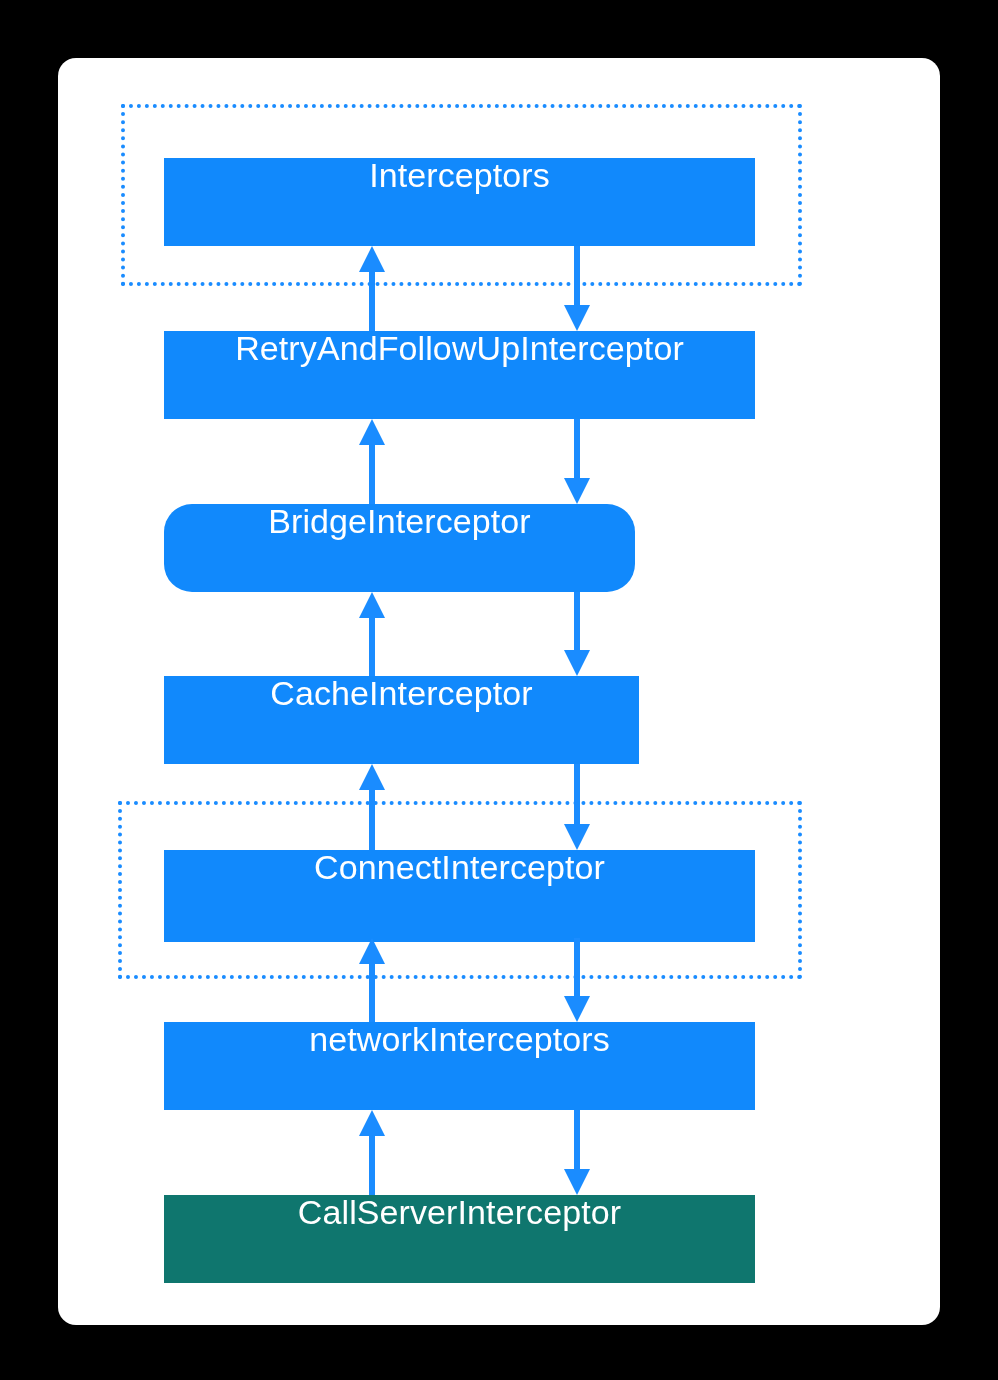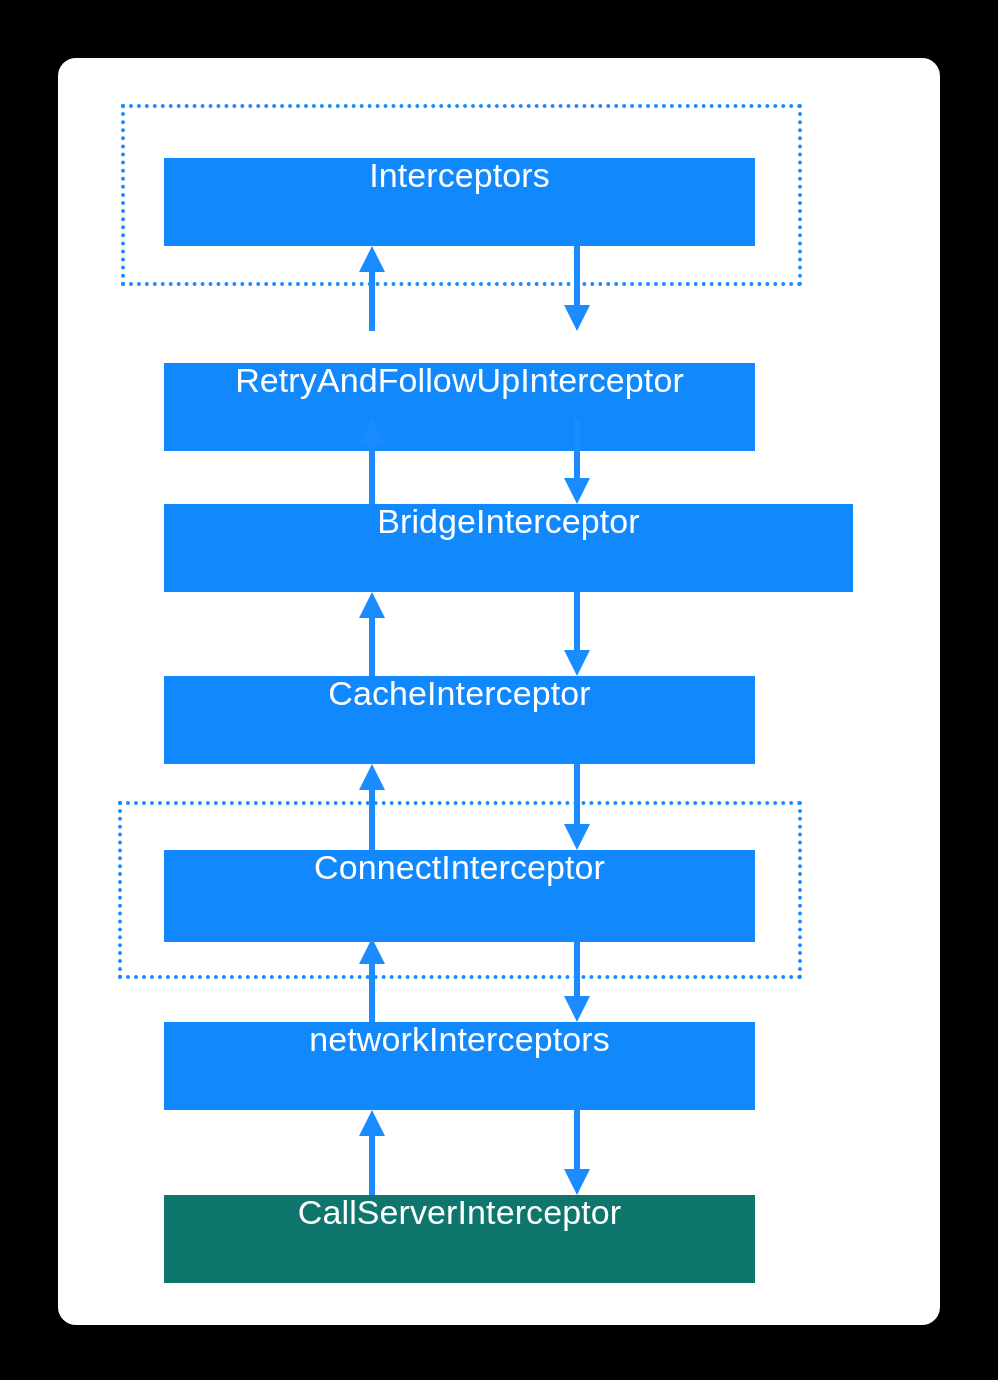--- a/index.html
+++ b/index.html
@@ -76,27 +76,27 @@
 <div id="canvas" style="background: rgb(0, 0, 0);">
 
   <div id="card" style="background: rgb(255, 255, 255);"></div>
 
   <div class="group-box" style="left: 121px; top: 104px; width: 681px; height: 182px; border-color: rgb(26, 140, 255);"></div>
   <div class="group-box" style="left: 118px; top: 801px; width: 684px; height: 178px; border-color: rgb(26, 140, 255);"></div>
 
   <div class="node" style="left: 164px; top: 158px; width: 591px; height: 88px; background: rgb(17, 137, 252);">
     <span class="node-label" style="color: rgb(255, 255, 255);">Interceptors</span>
   </div>
-  <div class="node" style="left: 164px; top: 331px; width: 591px; height: 88px; background: rgb(17, 137, 252); margin-top: 32px;">
+  <div class="node" style="left: 164px; top: 331px; width: 591px; height: 88px; background: rgb(17, 137, 252);">
     <span class="node-label" style="color: rgb(255, 255, 255);">RetryAndFollowUpInterceptor</span>
   </div>
-  <div class="node" style="left: 164px; top: 504px; width: 689px; height: 88px; background: rgb(17, 137, 252);">
+  <div class="node" style="left: 164px; top: 504px; width: 471px; height: 88px; background: rgb(17, 137, 252); border-radius: 28px;">
     <span class="node-label" style="color: rgb(255, 255, 255);">BridgeInterceptor</span>
   </div>
-  <div class="node" style="left: 164px; top: 676px; width: 591px; height: 88px; background: rgb(17, 137, 252);">
+  <div class="node" style="left: 164px; top: 676px; width: 475px; height: 88px; background: rgb(17, 137, 252);">
     <span class="node-label" style="color: rgb(255, 255, 255);">CacheInterceptor</span>
   </div>
   <div class="node" style="left: 164px; top: 850px; width: 591px; height: 92px; background: rgb(17, 137, 252);">
     <span class="node-label" style="color: rgb(255, 255, 255);">ConnectInterceptor</span>
   </div>
   <div class="node" style="left: 164px; top: 1022px; width: 591px; height: 88px; background: rgb(17, 137, 252);">
     <span class="node-label" style="color: rgb(255, 255, 255);">networkInterceptors</span>
   </div>
   <div class="node" style="left: 164px; top: 1195px; width: 591px; height: 88px; background: #0f766e;">
     <span class="node-label" style="color: rgb(255, 255, 255);">CallServerInterceptor</span>

